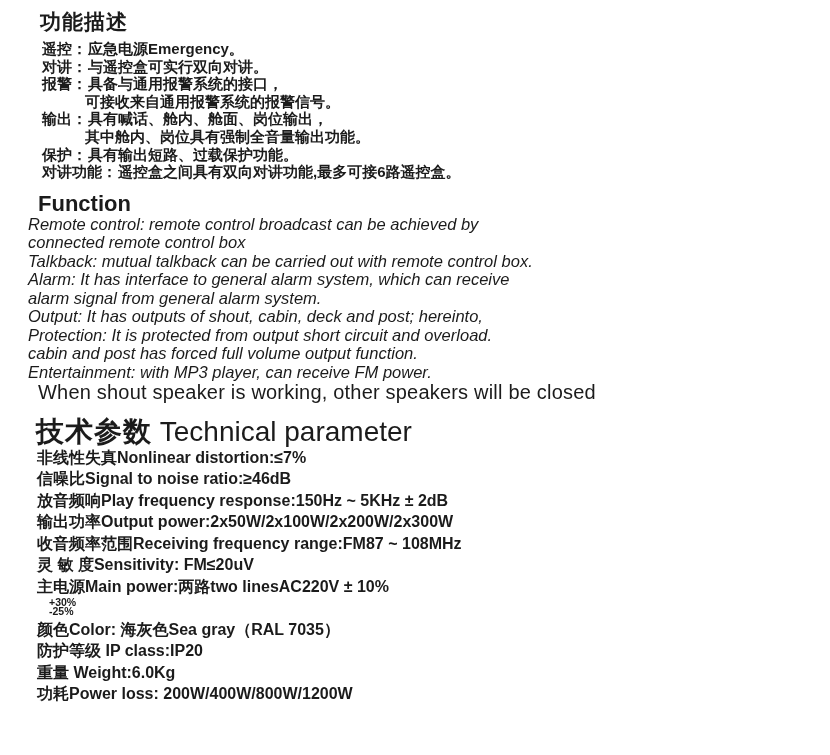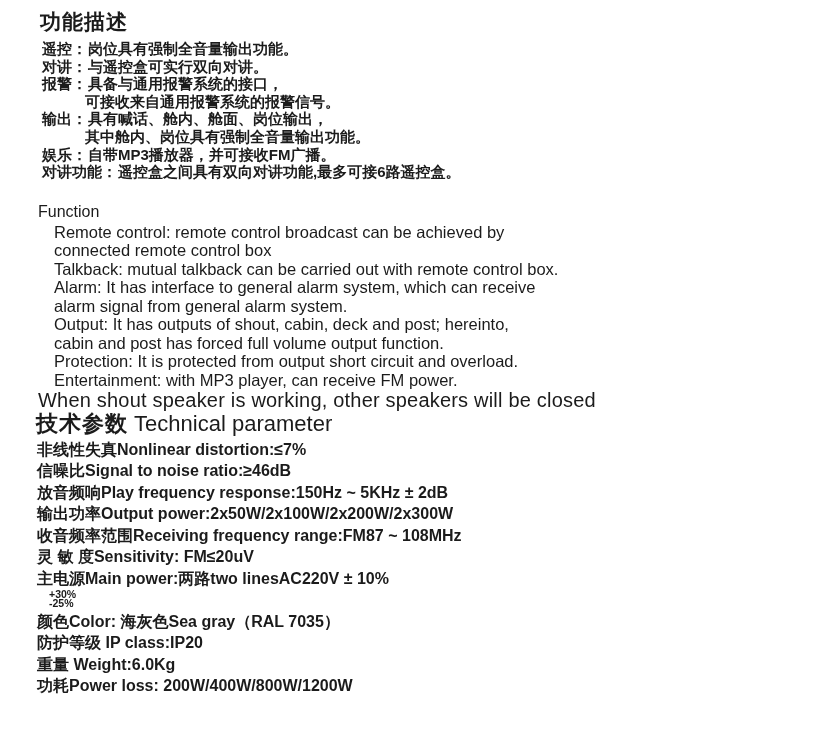--- a/index.html
+++ b/index.html
@@ -24,43 +24,44 @@
   .features {
     margin-left: 42px;
     font-size: 15px;
     font-weight: bold;
     line-height: 17.6px;
   }
   .feat { white-space: nowrap; }
   .feat.cont { padding-left: 43px; }
   .feat-label { margin-right: 1px; }
   .en-heading {
-    margin: 20px 0 0 38px;
-    font-size: 16px;
+    margin: 12px 0 0 38px;
+    font-size: 22px;
     line-height: 22px;
-    font-weight: normal;
+    font-weight: bold;
   }
   .en-lines {
-    margin-left: 54px;
+    margin-left: 28px;
     font-size: 16.5px;
     line-height: 18.5px;
     font-weight: normal;
+    font-style: italic;
   }
   .en-line { white-space: nowrap; }
   .emphasis {
     margin-left: 38px;
     font-size: 20px;
     line-height: 22.5px;
     font-weight: normal;
     letter-spacing: 0.2px;
   }
   .em-line { white-space: nowrap; }
   .tech-heading {
-    margin: 0 0 3px 36px;
-    font-size: 22px;
+    margin: 16px 0 3px 36px;
+    font-size: 28px;
     line-height: 24px;
     font-weight: normal;
   }
   .tech-heading .cn { font-weight: bold; letter-spacing: 1px; }
   .tech {
     margin-left: 37px;
     font-size: 16px;
     font-weight: bold;
     line-height: 21.5px;
   }
@@ -76,41 +77,41 @@
   .stack div { text-align: left; }
 </style>
 </head>
 <body>
 
 <div class="page">
 
   <h1 class="cn-heading">功能描述</h1>
 
   <div class="features">
-    <div class="feat"><span class="feat-label">遥控：</span><span>岗位具有强制全音量输出功能。</span></div>
+    <div class="feat"><span class="feat-label">遥控：</span><span>应急电源Emergency。</span></div>
     <div class="feat"><span class="feat-label">对讲：</span><span>与遥控盒可实行双向对讲。</span></div>
     <div class="feat"><span class="feat-label">报警：</span><span>具备与通用报警系统的接口，</span></div>
     <div class="feat cont"><span>可接收来自通用报警系统的报警信号。</span></div>
     <div class="feat"><span class="feat-label">输出：</span><span>具有喊话、舱内、舱面、岗位输出，</span></div>
     <div class="feat cont"><span>其中舱内、岗位具有强制全音量输出功能。</span></div>
-    <div class="feat"><span class="feat-label">娱乐：</span><span>自带MP3播放器，并可接收FM广播。</span></div>
+    <div class="feat"><span class="feat-label">保护：</span><span>具有输出短路、过载保护功能。</span></div>
     <div class="feat"><span class="feat-label">对讲功能：</span><span>遥控盒之间具有双向对讲功能,最多可接6路遥控盒。</span></div>
   </div>
 
   <h2 class="en-heading">Function</h2>
 
   <div class="en-lines">
     <div class="en-line">Remote control: remote control broadcast can be achieved by</div>
     <div class="en-line">connected remote control box</div>
     <div class="en-line">Talkback: mutual talkback can be carried out with remote control box.</div>
     <div class="en-line">Alarm: It has interface to general alarm system, which can receive</div>
     <div class="en-line">alarm signal from general alarm system.</div>
     <div class="en-line">Output: It has outputs of shout, cabin, deck and post; hereinto,</div>
+    <div class="en-line">Protection: It is protected from output short circuit and overload.</div>
     <div class="en-line">cabin and post has forced full volume output function.</div>
-    <div class="en-line">Protection: It is protected from output short circuit and overload.</div>
     <div class="en-line">Entertainment: with MP3 player, can receive FM power.</div>
   </div>
 
   <div class="emphasis">
     <div class="em-line">When shout speaker is working, other speakers will be closed</div>
   </div>
 
   <h2 class="tech-heading"><span class="cn">技术参数</span><span> Technical parameter</span></h2>
 
   <div class="tech">

